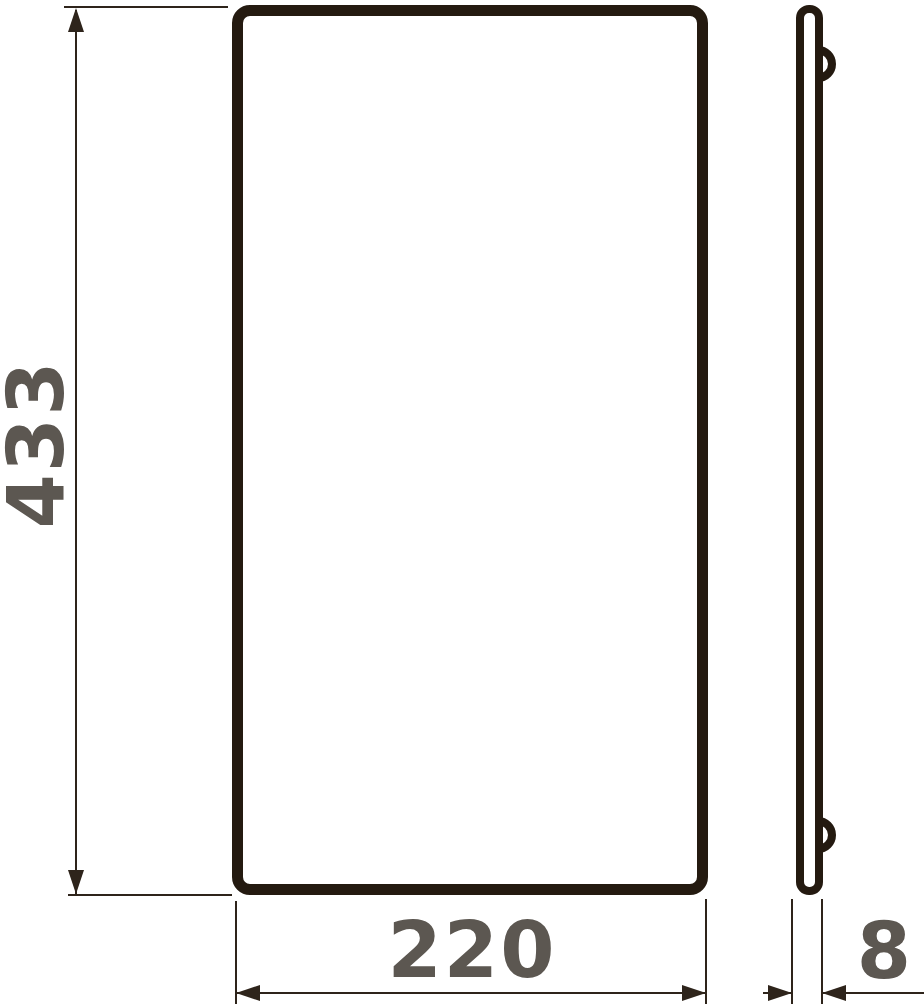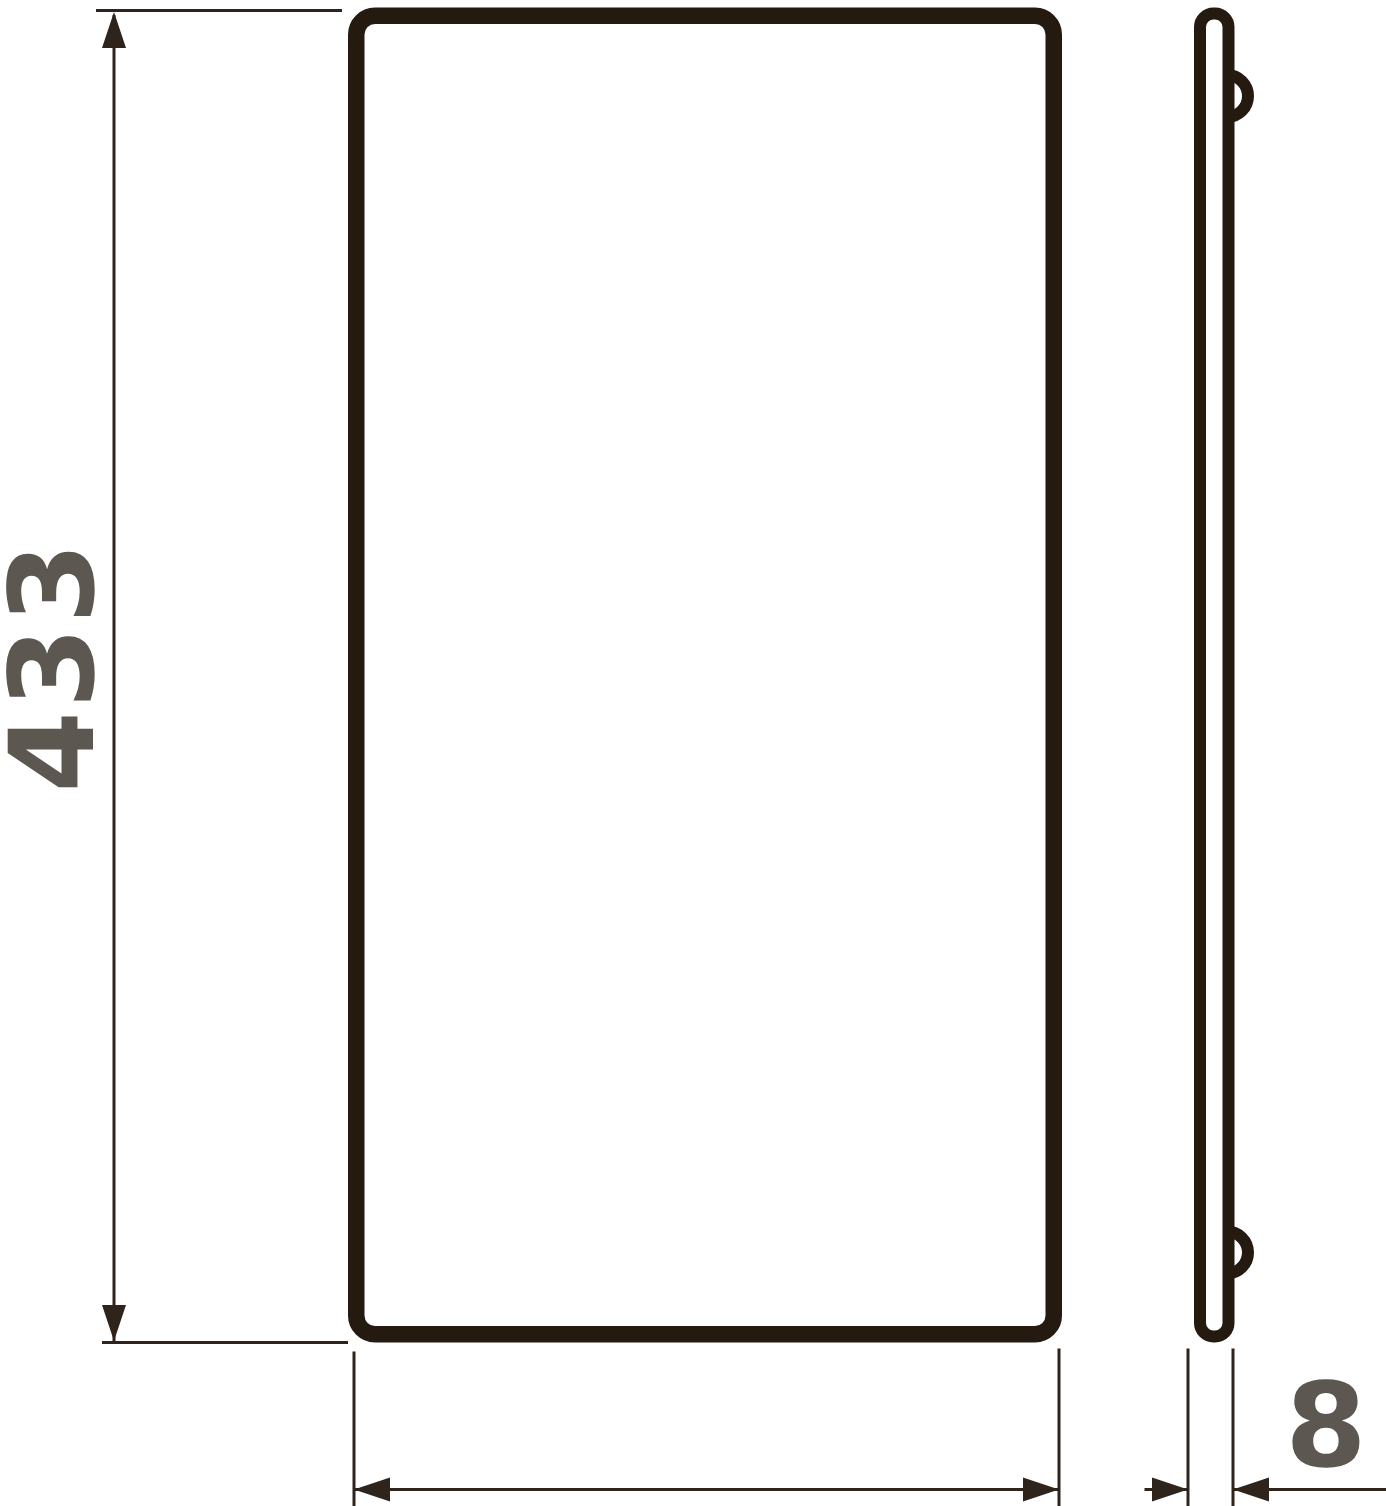--- a/index.html
+++ b/index.html
@@ -101,20 +101,21 @@
   <div class="dline h-dim-line"></div>
   <div class="arrow arrow-up h-arrow-up"></div>
   <div class="arrow arrow-down h-arrow-down"></div>
   <div class="dim-label label-height">433</div>
 
   <div class="dline w-ext-left"></div>
   <div class="dline w-ext-right"></div>
   <div class="dline w-dim-line"></div>
   <div class="arrow arrow-leftward w-arrow-left"></div>
   <div class="arrow arrow-rightward w-arrow-right"></div>
+  <div class="dim-label label-width">220</div>
 
   <div class="dline t-ext-left"></div>
   <div class="dline t-ext-right"></div>
   <div class="dline t-tail-left"></div>
   <div class="arrow arrow-rightward t-arrow-in-left"></div>
   <div class="arrow arrow-leftward t-arrow-in-right"></div>
   <div class="dline t-tail-right"></div>
   <div class="dim-label label-thickness">8</div>
 
 </div>

